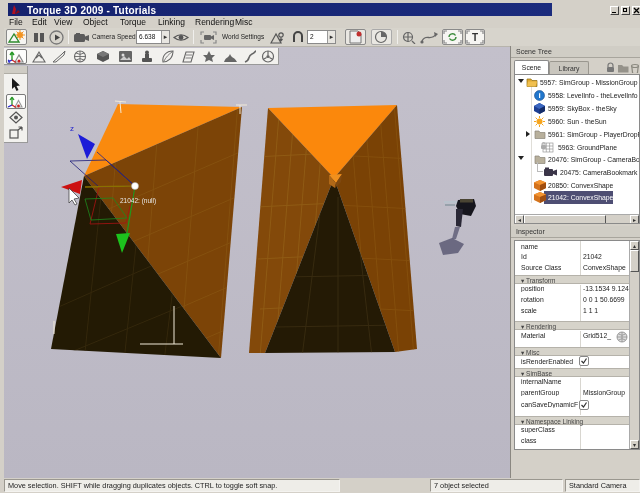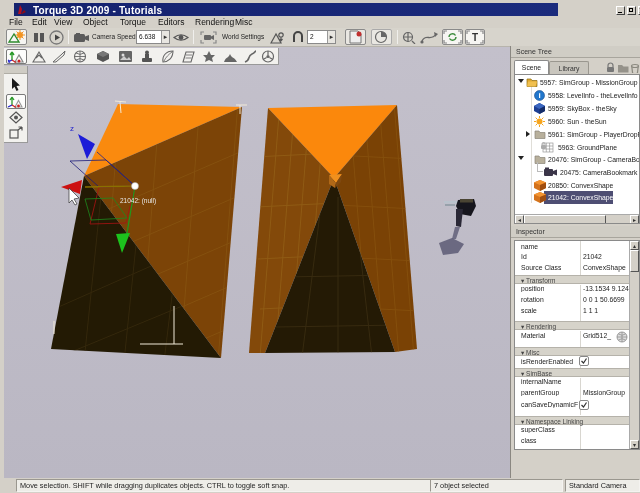--- a/index.html
+++ b/index.html
@@ -1,16 +1,16 @@
 <!DOCTYPE html>
 <html><head><meta charset="utf-8"><style>
 *{margin:0;padding:0;box-sizing:border-box;font-family:"Liberation Sans",sans-serif;}
 html,body{width:640px;height:493px;overflow:hidden;background:#d4d0c8;}
 #win{position:absolute;left:0;top:0;width:640px;height:493px;background:#d4d0c8;border:2px solid #d4d0c8;}
-#title{position:absolute;left:12px;top:1px;width:544px;height:13px;background:linear-gradient(90deg,#15226e,#1b2b7d);}
+#title{position:absolute;left:6px;top:1px;width:544px;height:13px;background:linear-gradient(90deg,#15226e,#1b2b7d);}
 #title .logo{position:absolute;left:2px;top:1px;width:12px;height:11px;}
 #title .txt{position:absolute;left:19px;top:1.5px;font-size:10px;font-weight:bold;color:#fff;letter-spacing:.2px;}
 .wbtn{position:absolute;top:3px;width:9px;height:9px;background:#d4d0c8;border:1px solid;border-color:#fff #404040 #404040 #fff;font-size:7px;line-height:7px;text-align:center;color:#000;}
 #menubar{position:absolute;left:2px;top:14px;width:636px;height:12px;background:#d4d0c8;font-size:8.5px;color:#111;}
 #menubar span{position:absolute;top:1px;}
 #tb1{position:absolute;left:2px;top:26px;width:636px;height:19px;background:#d7d4cc;border-bottom:1px solid #b7b4ac;}
 .sep{position:absolute;top:2px;width:1px;height:14px;background:#aaa7a0;border-right:1px solid #f0efec;}
 .tbtn{position:absolute;background:#f6f5f2;border:1px solid #8a8a8a;border-radius:2px;}
 .tlab{position:absolute;font-size:6.5px;color:#222;}
 .tinput{position:absolute;background:#fff;border:1px solid #8a8a8a;font-size:6.5px;color:#111;padding-left:2px;line-height:12px;}
@@ -60,21 +60,21 @@
           <path d="M1 1 L6 6 M6 1 L1 6" stroke="#000" stroke-width="1.3"></path>
         </svg>
       </div>
  </div>
  <div id="menubar">
   <span style="left:5px;">File</span>
       <span style="left:28px;">Edit</span>
       <span style="left:50px;">View</span>
       <span style="left:79px;">Object</span>
       <span style="left:116px;">Torque</span>
-      <span style="left:154px;">Editors</span>
+      <span style="left:154px;">Linking</span>
       <span style="left:191px;">Rendering</span>
       <span style="left:231px;">Misc</span>
  </div>
  <div id="tb1">
   <div class="tbtn" style="left:2px;top:1px;width:21px;height:16px;">
     <svg width="19" height="14" viewBox="0 0 19 14">
           <circle cx="13" cy="5" r="3" fill="#f29422"></circle>
           <path d="M13 0v2M13 8v2M8 5h2M16 5h2M9.5 1.5l1.5 1.5M15 7l1.5 1.5M16.5 1.5L15 3M11 7l-1.5 1.5" stroke="#f29422" stroke-width="1"></path>
           <path d="M2 12 L7 4 L12 12 Z" fill="none" stroke="#2e8b2e" stroke-width="1.4"></path>
         </svg>
@@ -518,17 +518,17 @@
         </div>
 
    <div class="sbar" style="right:0;top:0;width:10px;height:208px;border-left:1px solid #aaa;">
     <div class="sbtn" style="left:0;top:0;width:9px;height:9px;line-height:8px;">▴</div>
     <div class="sthumb" style="left:0;top:9px;width:9px;height:22px;"></div>
     <div class="sbtn" style="left:0;bottom:0;width:9px;height:9px;line-height:8px;">▾</div>
    </div>
   </div>
  </div>
  <div id="status">
-  <div class="sfield" style="left:12px;width:424px;">Move selection.  SHIFT while dragging duplicates objects.  CTRL to toggle soft snap.</div>
+  <div class="sfield" style="left:0;width:336px;">Move selection.  SHIFT while dragging duplicates objects.  CTRL to toggle soft snap.</div>
   <div class="sfield" style="left:426px;width:133px;">7 object selected</div>
   <div class="sfield" style="left:561px;width:75px;">Standard Camera</div>
  </div>
 </div>
 
 </body></html>

